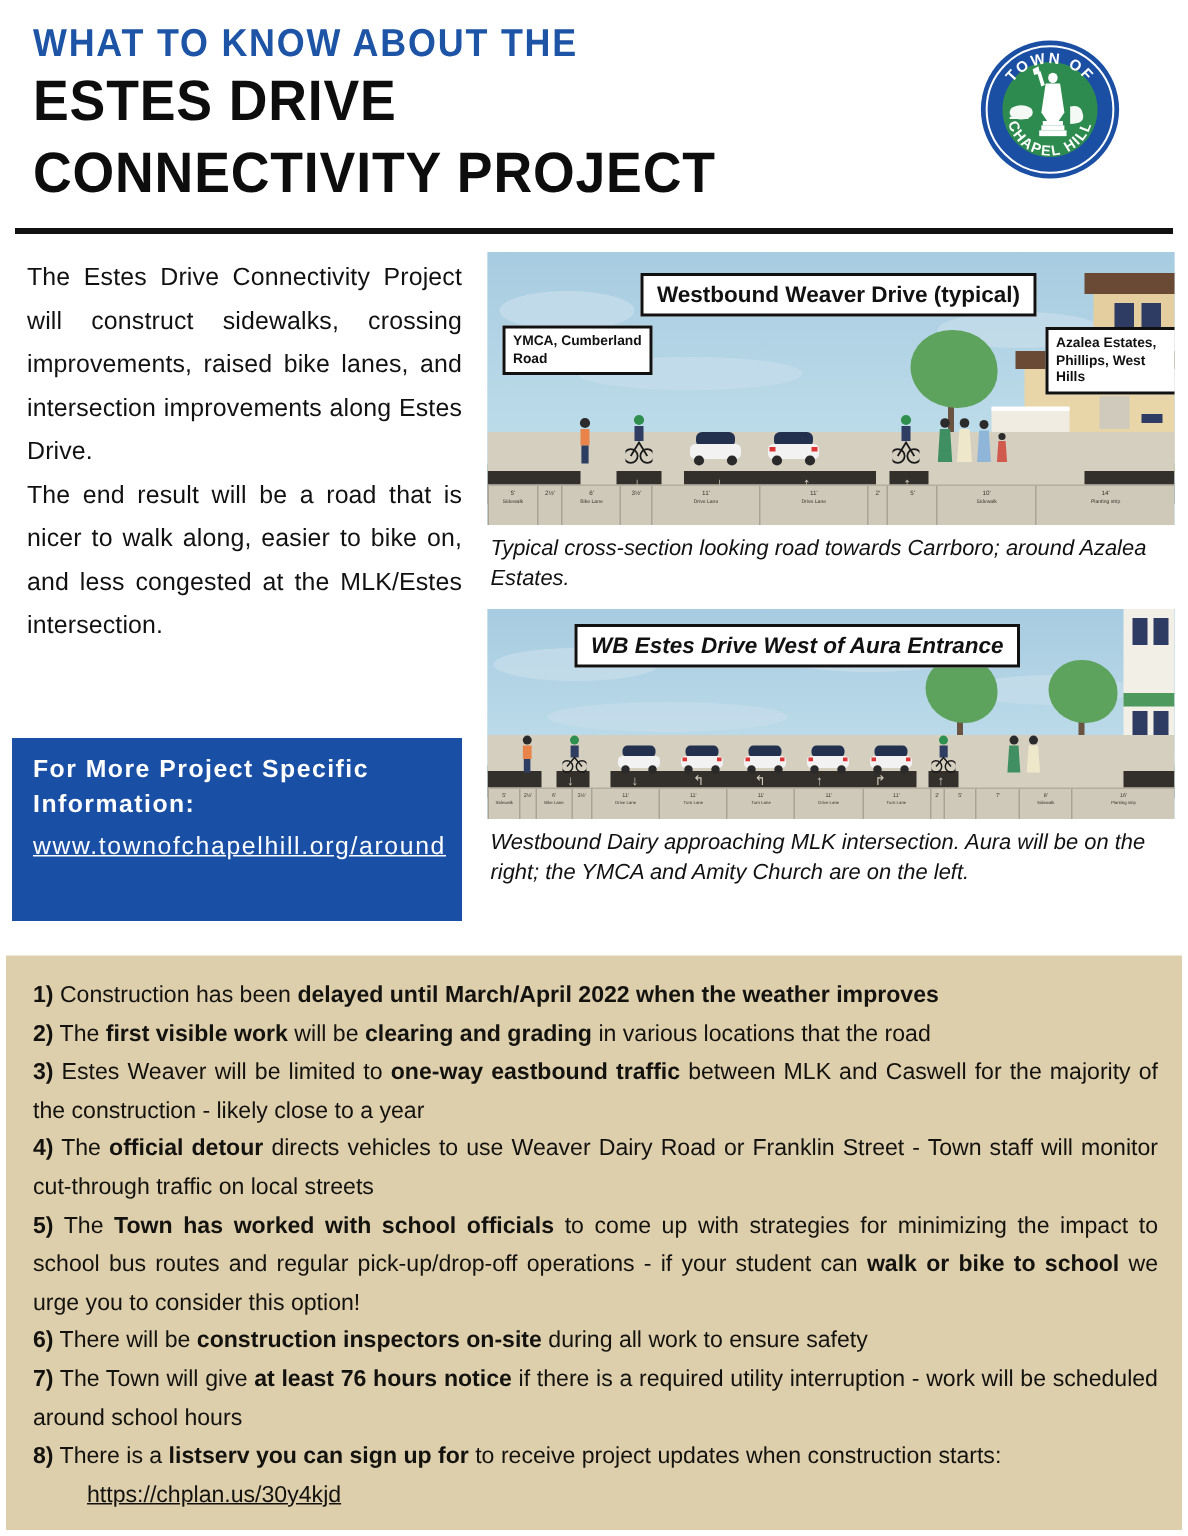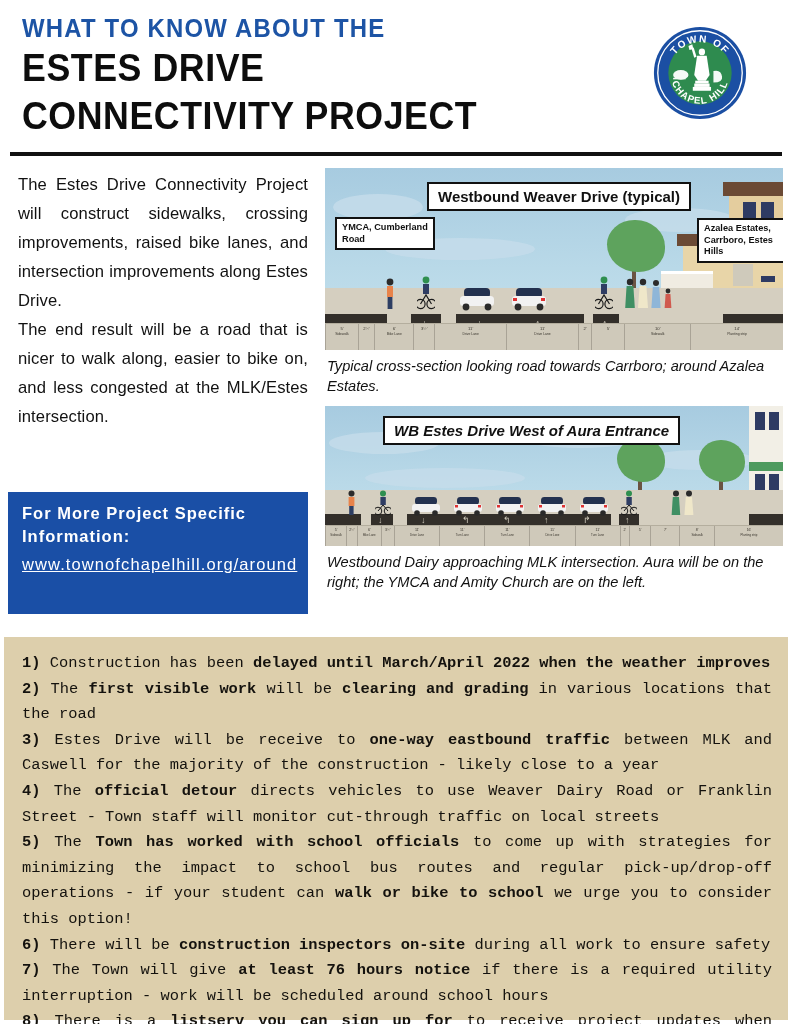--- a/index.html
+++ b/index.html
@@ -102,21 +102,21 @@
   
   .tanpanel{
     position:absolute;left:4px;top:637px;width:784px;height:383px;
     background:#ddcfac;
   }
   .tanlist{
     position:absolute;left:18px;top:14px;width:750px;
     font-size:15.4px;line-height:25.6px;color:#14120e;
     text-align:justify;text-justify:inter-word;
   }
-  .tanlist p{margin:0 0 0 0;font-family:Liberation Mono, monospace;}
+  .tanlist p{margin:0 0 0 0;}
   .tanlist b{font-weight:bold;}
   .num{font-weight:bold;}
   .urlline{margin-left:36px;text-decoration:underline;}
 </style>
 </head>
 <body>
 
 <div class="page">
 
   <div class="header">
@@ -305,21 +305,21 @@
               <span class="d2" style="font-size: 3.4px;">Sidewalk</span>
             </div>
             <div class="dimcell" style="left: 79.7386%; width: 20.2614%;">
               <span class="d1" style="font-size: 4.2px;">14'</span>
               <span class="d2" style="font-size: 3.4px;">Planting strip</span>
             </div>
           </div>
 
         <div class="fig-label" style="left:102px;top:14px;">Westbound Weaver Drive (typical)</div>
         <div class="fig-label small" style="left:10px;top:49px;width:86px;">YMCA, Cumberland Road</div>
-        <div class="fig-label small" style="left:372px;top:50px;width:80px;">Azalea Estates, Carrboro, Estes Hills</div>
+        <div class="fig-label small" style="left:372px;top:50px;width:80px;">Azalea Estates, Phillips, West Hills</div>
       </div>
       <div class="caption">Typical cross-section looking road towards Carrboro; around Azalea Estates.</div>
     </div>
 
     <div class="figure">
       <div class="xsec" id="xsec2" style="height:140px;">
         <div class="sky"></div>
         <div class="cloud" style="left:4px;top:26px;width:110px;height:22px;"></div>
         <div class="cloud" style="left:190px;top:18px;width:130px;height:24px;"></div>
         <div class="cloud" style="left:320px;top:44px;width:110px;height:20px;"></div>
@@ -499,21 +499,21 @@
       </div>
       <div class="caption">Westbound Dairy approaching MLK intersection. Aura will be on the right; the YMCA and Amity Church are on the left.</div>
     </div>
 
   </div>
 
   <div class="tanpanel">
     <div class="tanlist" id="facts-list">
         <p><span class="num">1)</span><span> Construction has been </span><b>delayed until March/April 2022 when the weather improves</b></p>
         <p><span class="num">2)</span><span> The </span><b>first visible work</b><span> will be </span><b>clearing and grading</b><span> in various locations that the road</span></p>
-        <p><span class="num">3)</span><span> Estes Drive will be receive to </span><b>one-way eastbound traffic</b><span> between MLK and Caswell for the majority of the construction - likely close to a year</span></p>
+        <p><span class="num">3)</span><span> Estes Weaver will be limited to </span><b>one-way eastbound traffic</b><span> between MLK and Caswell for the majority of the construction - likely close to a year</span></p>
         <p><span class="num">4)</span><span> The </span><b>official detour</b><span> directs vehicles to use Weaver Dairy Road or Franklin Street - Town staff will monitor cut-through traffic on local streets</span></p>
         <p><span class="num">5)</span><span> The </span><b>Town has worked with school officials</b><span> to come up with strategies for minimizing the impact to school bus routes and regular pick-up/drop-off operations - if your student can </span><b>walk or bike to school</b><span> we urge you to consider this option!</span></p>
         <p><span class="num">6)</span><span> There will be </span><b>construction inspectors on-site</b><span> during all work to ensure safety</span></p>
         <p><span class="num">7)</span><span> The Town will give </span><b>at least 76 hours notice</b><span> if there is a required utility interruption - work will be scheduled around school hours</span></p>
         <p><span class="num">8)</span><span> There is a </span><b>listserv you can sign up for</b><span> to receive project updates when construction starts:</span></p>
         <div class="urlline" style="text-align: left;">https://chplan.us/30y4kjd</div>
       </div>
   </div>
 
 </div>

